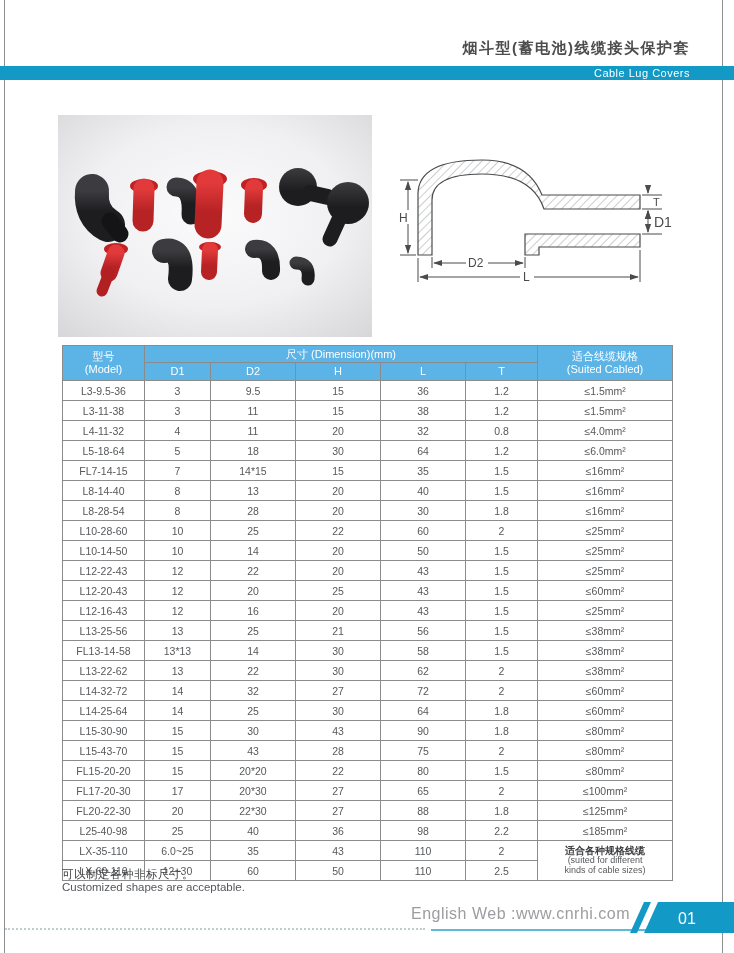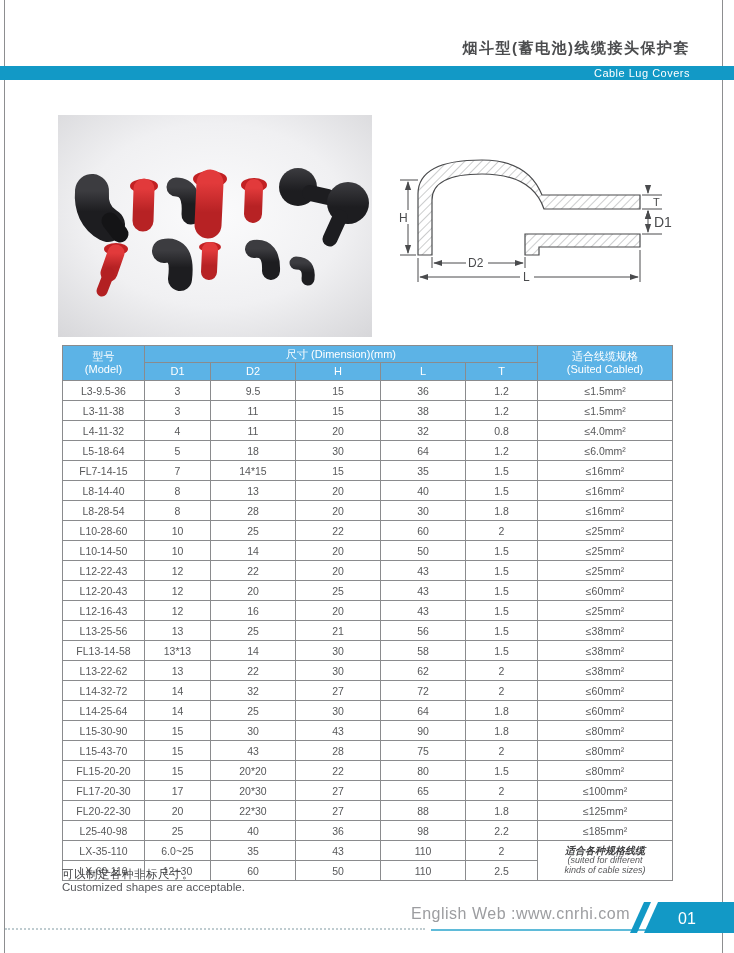--- a/index.html
+++ b/index.html
@@ -20,21 +20,21 @@
   .drawing text{font-family:"Liberation Sans",sans-serif;fill:#4a4b4d;}
 
   table.spec{position:absolute;left:62px;top:345px;width:610px;border-collapse:collapse;
              table-layout:fixed;}
   table.spec th,table.spec td{border:1px solid #8a8b8d;padding:0;text-align:center;
              font-weight:normal;overflow:hidden;}
   table.spec thead th{background:#5cb3e6;color:#ffffff;font-size:11px;line-height:1.15;}
   table.spec thead tr.r1 th{height:16px;}
   table.spec thead tr.r2 th{height:17px;}
   table.spec tbody td{height:19px;font-size:10.5px;color:#57585a;background:#ffffff;}
-  td.merged-suited{line-height:1.05;font-style:italic;}
+  td.merged-suited{line-height:1.05;}
   td.merged-suited .ms-cn{font-size:10px;color:#3e3f41;font-weight:bold;}
   td.merged-suited .ms-en{font-size:9px;color:#57585a;}
   .hdr-two-line{display:block;line-height:1.2;}
 
   .footnote-cn{position:absolute;left:62px;top:867px;font-size:11.5px;color:#3e3f41;
                font-weight:normal;letter-spacing:.5px;}
   .footnote-en{position:absolute;left:62px;top:881px;font-size:11.5px;color:#55565a;text-align:center;}
 
   .footer-dotted{position:absolute;left:5px;top:928px;width:420px;height:0;
                  border-top:2px dotted #bfccd0;}

